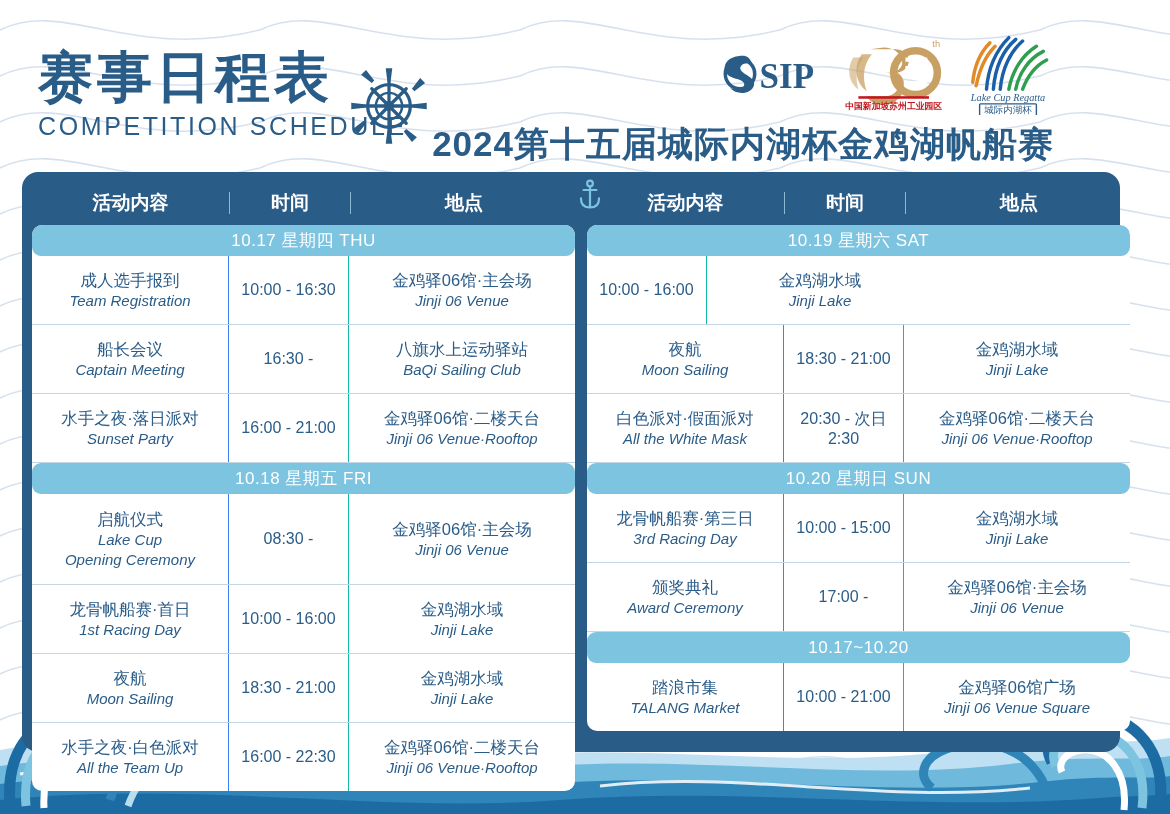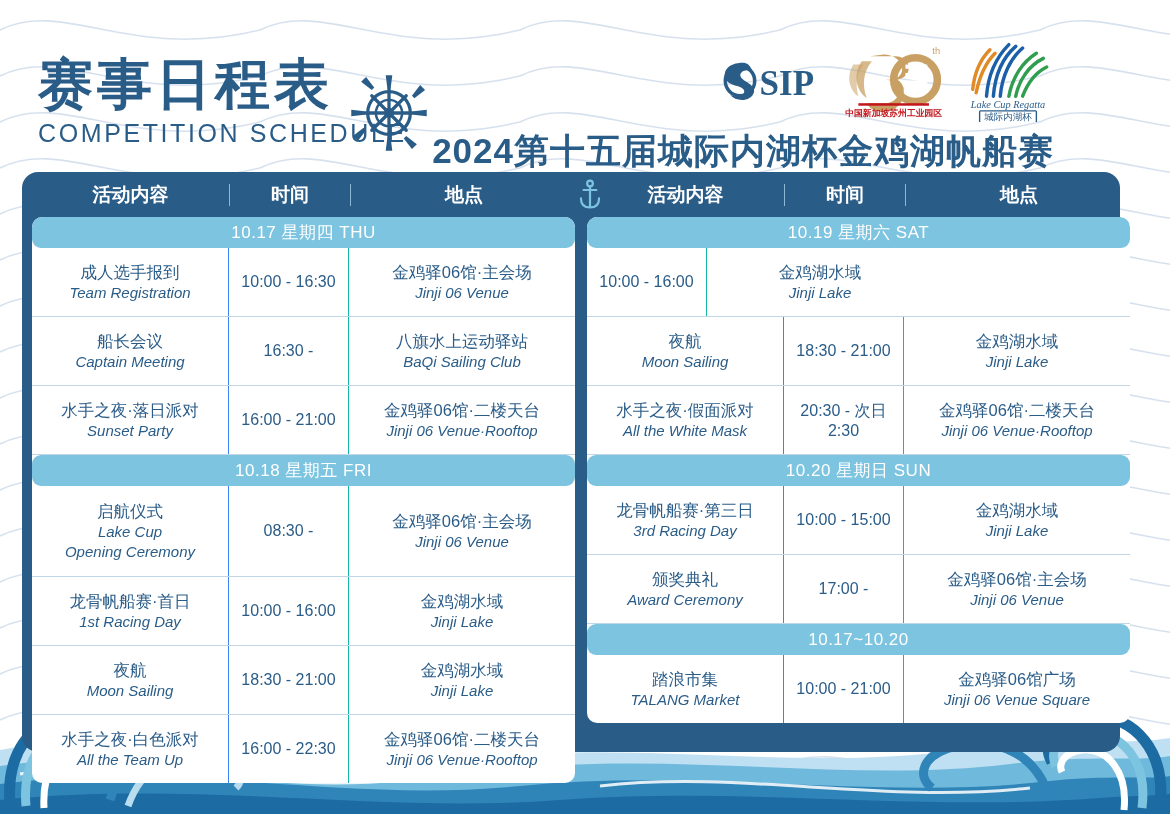--- a/index.html
+++ b/index.html
@@ -12,21 +12,21 @@
   #poster {
     position: relative;
     width: 1170px; height: 814px;
     background: #ffffff;
     overflow: hidden;
   }
   .bg-waves { position: absolute; inset: 0; z-index: 0; }
   .bottom-art { position: absolute; left: 0; bottom: 0; width: 1170px; height: 160px; z-index: 1; }
 
   
-  .header { position: absolute; top: 10px; left: 0; width: 1084px; height: 172px; z-index: 3; }
+  .header { position: absolute; top: 3px; left: 0; width: 1084px; height: 172px; z-index: 3; }
 
   .title-block { position: absolute; left: 38px; top: 46px; width: 420px; }
   .title-main {
     font-size: 55px; font-weight: bold; color: #2a5c88;
     letter-spacing: 4px; line-height: 1.05; white-space: nowrap;
   }
   .title-sub {
     font-size: 25px; color: #2a5c88; letter-spacing: 2.6px;
     margin-top: 5px; white-space: nowrap;
   }
@@ -41,21 +41,21 @@
     position: absolute; right: 30px; top: 118px;
     font-size: 35px; font-weight: bold; color: #2a5c88;
     letter-spacing: 1px; white-space: nowrap;
   }
 
   
   .frame {
     position: absolute; left: 22px; top: 172px;
     width: 1098px; height: 580px;
     background: #2a5c88; border-radius: 16px; z-index: 4;
-    padding: 0 10px;
+    padding: 8px 10px;
     display: flex;
   }
   .half { width: 553px; position: relative; }
   .half.left { margin-right: 10px; }
 
   .col-head {
     height: 45px; display: flex; align-items: center;
     color: #ffffff; font-size: 19px; font-weight: bold;
   }
   .col-head .c { text-align: center; }
@@ -322,21 +322,21 @@
               <div class="en">Moon Sailing</div>
             </div>
             <div class="cell time r-h68">18:30 - 21:00</div>
             <div class="cell ven r-h68">
               <div class="cn">金鸡湖水域</div>
               <div class="en">Jinji Lake</div>
             </div>
           </div>
           <div class="row">
             <div class="cell act r-h68">
-              <div class="cn">水手之夜·假面派对</div>
+              <div class="cn">白色派对·假面派对</div>
               <div class="en">All the White Mask</div>
             </div>
             <div class="cell time r-h68">20:30 - 次日2:30</div>
             <div class="cell ven r-h68">
               <div class="cn">金鸡驿06馆·二楼天台</div>
               <div class="en">Jinji 06 Venue·Rooftop</div>
             </div>
           </div>
           <div class="daybar">10.20 星期日 SUN</div>
           <div class="row">

